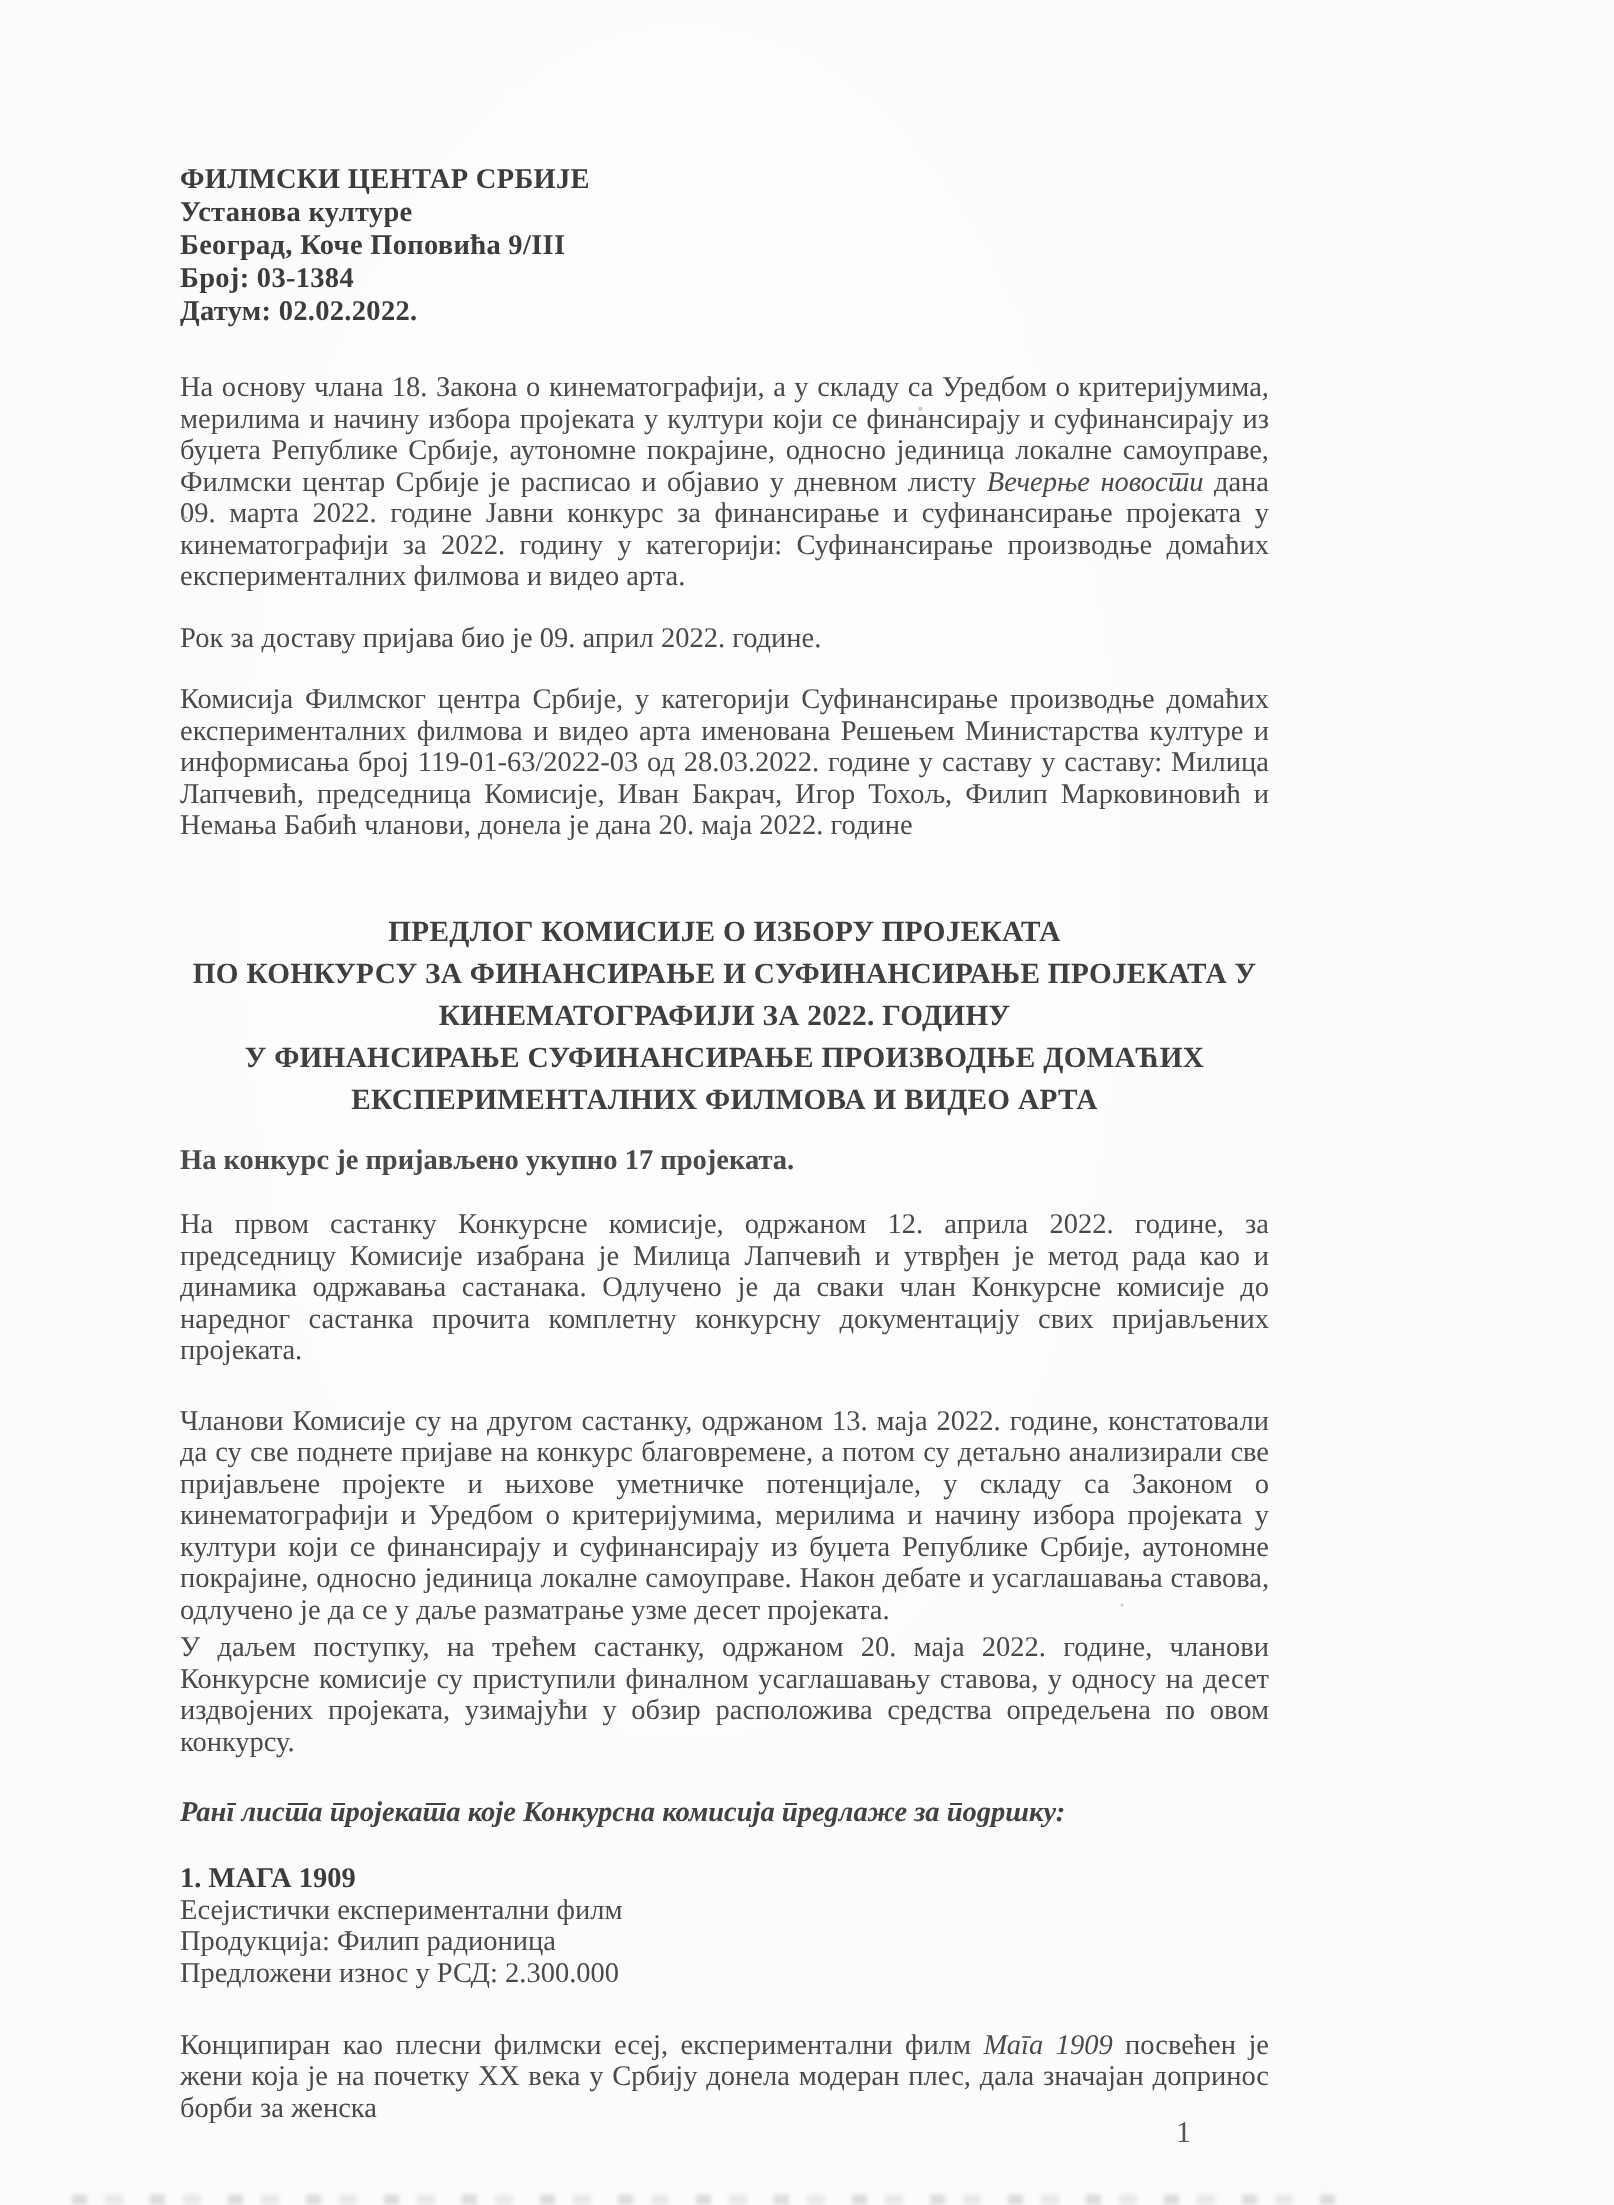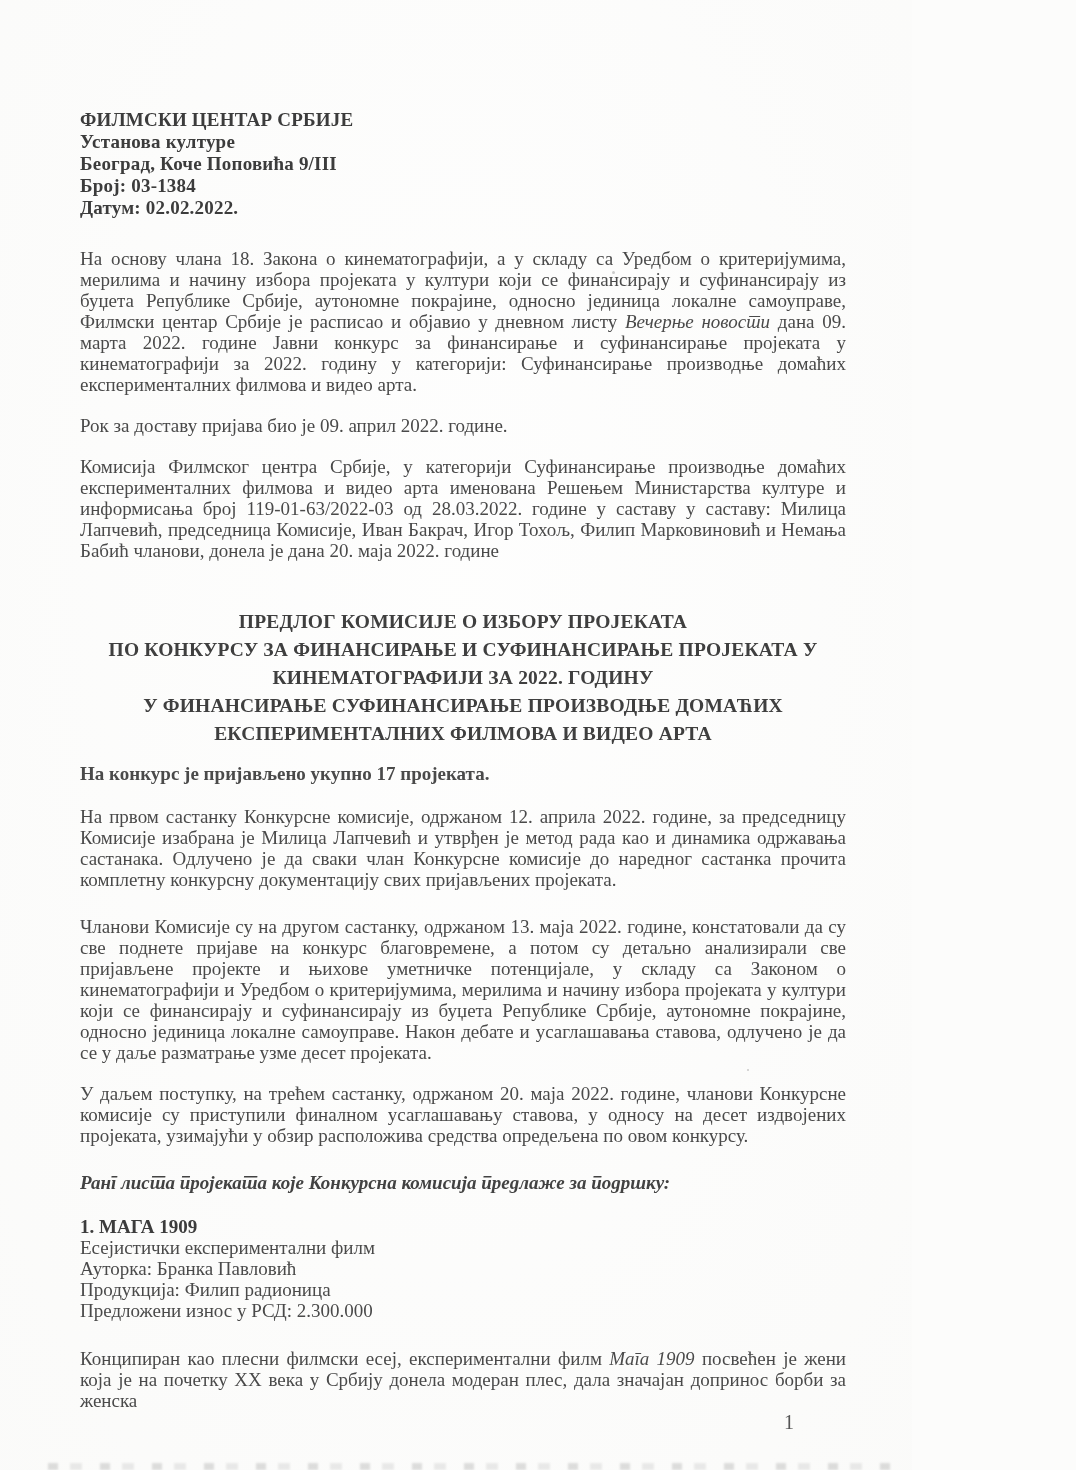--- a/index.html
+++ b/index.html
@@ -10,21 +10,21 @@
     background: #fcfcfb;
     font-family: "Liberation Serif", "DejaVu Serif", serif;
     color: #474747;
     overflow: hidden;
   }
   .page {
     position: relative;
     width: 912px;
     height: 1470px;
     box-sizing: border-box;
-    padding: 109px 66px 0 80px;
+    padding: 109px 66px 0 120px;
     background:
       radial-gradient(ellipse at 50% 40%, rgba(255,255,255,0.6) 0%, rgba(246,246,244,0.25) 100%);
   }
   .letterhead {
     font-weight: bold;
     font-size: 19px;
     line-height: 22px;
     color: #3c3c3c;
     letter-spacing: 0.2px;
   }
@@ -59,21 +59,21 @@
   }
   .project-title { font-weight: bold; color: #3c3c3c; }
   
   #doc-body > :nth-child(1)  { margin-top: 29px; }
   #doc-body > :nth-child(2)  { margin-top: 20px; }
   #doc-body > :nth-child(3)  { margin-top: 20px; }
   #doc-body > :nth-child(4)  { margin-top: 47px; }
   #doc-body > :nth-child(5)  { margin-top: 15px; font-weight: bold; }
   #doc-body > :nth-child(6)  { margin-top: 22px; }
   #doc-body > :nth-child(7)  { margin-top: 26px; }
-  #doc-body > :nth-child(8)  { margin-top: 20px; }
+  #doc-body > :nth-child(8)  { margin-top: 4px; }
   #doc-body > :nth-child(9)  { margin-top: 26px; }
   #doc-body > :nth-child(10) { margin-top: 23px; }
   #doc-body > :nth-child(11) { margin-top: 27px; }
   .page-number {
     position: absolute;
     right: 118px;
     bottom: 36px;
     font-size: 20px;
     color: #555;
   }
@@ -122,21 +122,20 @@
         <div>ЕКСПЕРИМЕНТАЛНИХ ФИЛМОВА И ВИДЕО АРТА</div>
       </div>
       <p class="doc-paragraph"><span>На конкурс је пријављено укупно 17 пројеката.</span></p>
       <p class="doc-paragraph"><span>На првом састанку Конкурсне комисије, одржаном 12. априла 2022. године, за председницу Комисије изабрана је Милица Лапчевић и утврђен је метод рада као и динамика одржавања састанака. Одлучено је да сваки члан Конкурсне комисије до наредног састанка прочита комплетну конкурсну документацију свих пријављених пројеката.</span></p>
       <p class="doc-paragraph"><span>Чланови Комисије су на другом састанку, одржаном 13. маја 2022. године, констатовали да су све поднете пријаве на конкурс благовремене,  а потом су детаљно анализирали све пријављене пројекте и њихове уметничке потенцијале, у складу са Законом о кинематографији и Уредбом о критеријумима, мерилима и начину избора пројеката у култури који се финансирају и суфинансирају из буџета Републике Србије, аутономне покрајине, односно јединица локалне самоуправе. Након дебате и усаглашавања ставова, одлучено је да се у даље разматрање узме десет пројеката.</span></p>
       <p class="doc-paragraph"><span>У даљем поступку, на трећем састанку, одржаном 20. маја 2022. године, чланови Конкурсне комисије су приступили финалном усаглашавању ставова, у односу на десет издвојених пројеката, узимајући у обзир расположива средства опредељена по овом конкурсу.</span></p>
       <p class="doc-paragraph rank-line"><span>Ранг листа пројеката које Конкурсна комисија предлаже за подршку:</span></p>
       <div class="project-entry">
         <div class="project-title">1. МАГА 1909</div>
         <div>Есејистички експериментални филм</div>
-        <div>Ауторка: Бранка Павловић</div>
         <div>Продукција: Филип радионица</div>
         <div>Предложени износ у РСД: 2.300.000</div>
       </div>
       <p class="doc-paragraph"><span>Конципиран као плесни филмски есеј, експериментални филм </span><span class="it">Мага 1909</span><span> посвећен је жени која је на почетку XX века у Србију донела модеран плес, дала значајан допринос борби за женска</span></p>
     </div>
 
   <div class="page-number">1</div>
 
   <div class="scan-artifact-bottom"></div>
   <div class="speck speck-1"></div>

